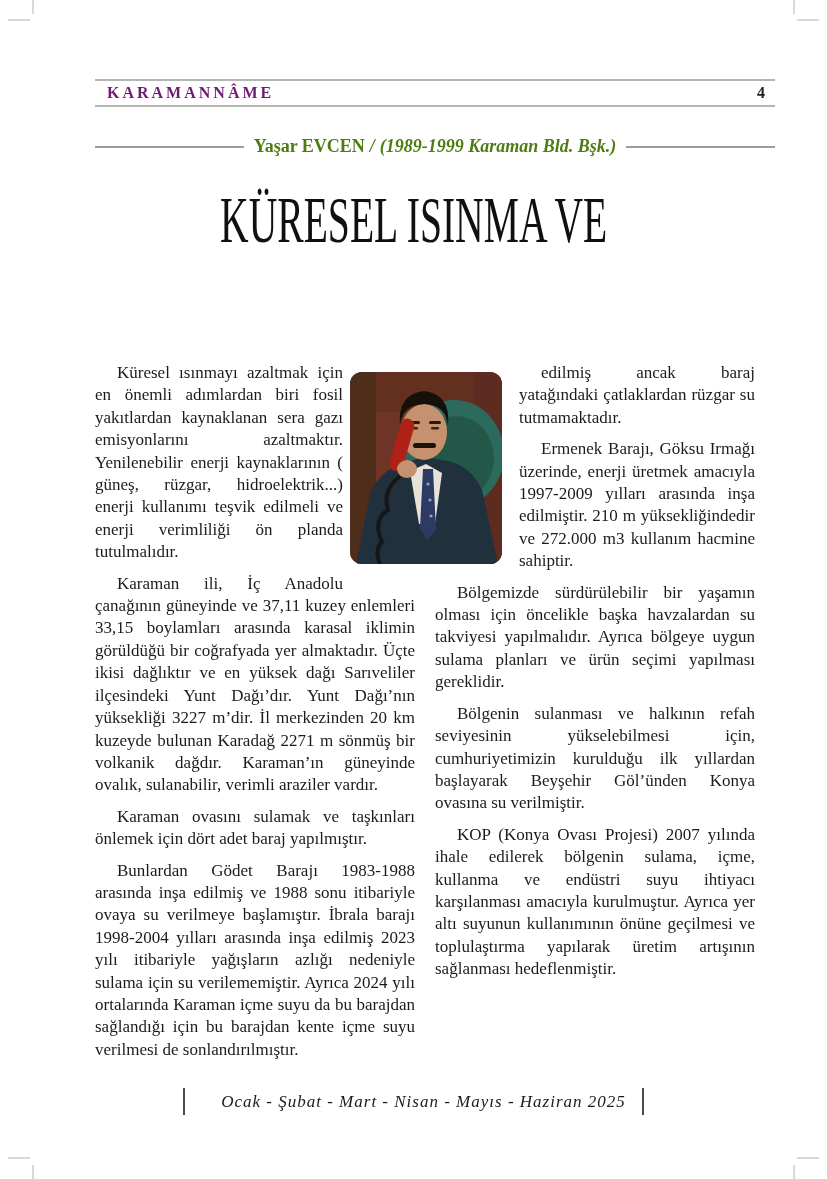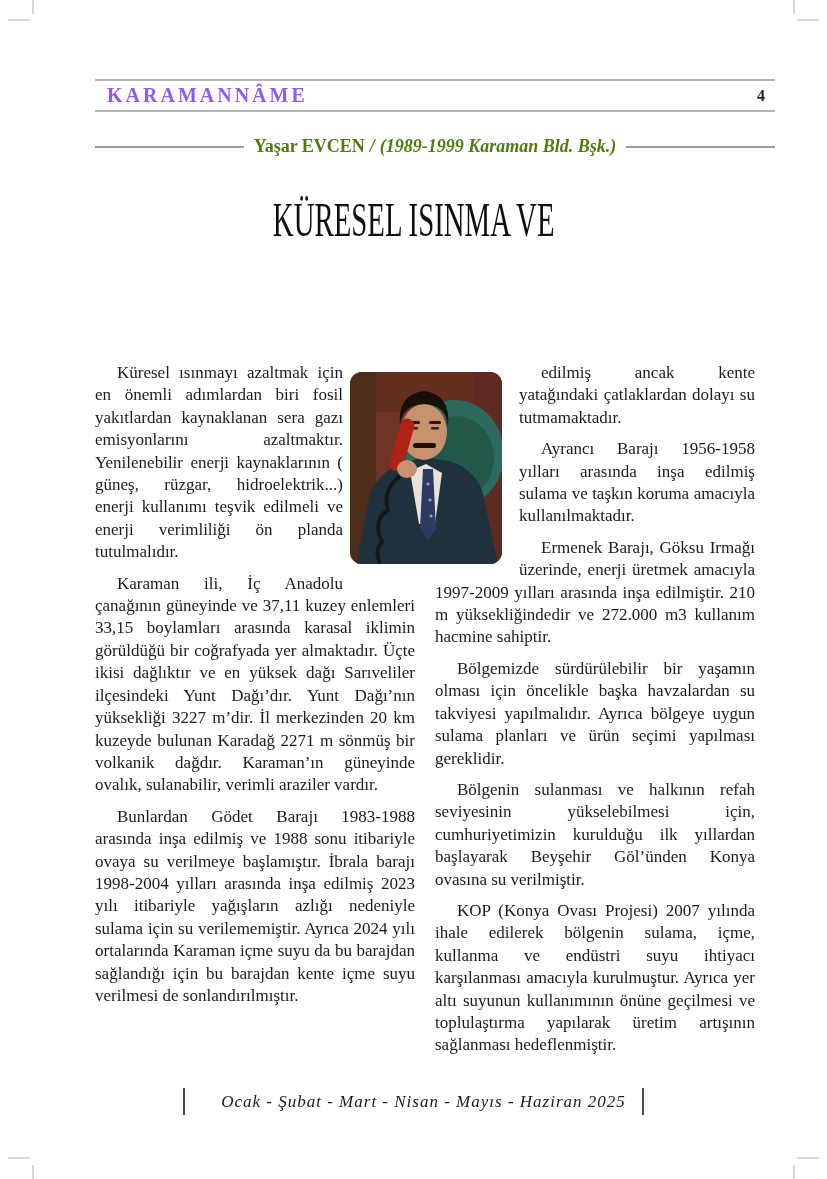--- a/index.html
+++ b/index.html
@@ -11,38 +11,38 @@
   
   .crop{position:absolute;background:#d9d9d9;}
 
   
   .masthead-bar{
     position:absolute;left:95px;top:79px;width:680px;box-sizing:border-box;
     border-top:2px solid #b5b5b5;border-bottom:2px solid #b5b5b5;
     display:flex;justify-content:space-between;align-items:center;
     padding:3px 10px 3px 12px;
   }
-  .masthead-title{font-weight:bold;font-size:20px;letter-spacing:3px;color:#8b5cf6;}
+  .masthead-title{font-weight:bold;font-size:16px;letter-spacing:3px;color:#701a75;}
   .page-number{font-weight:bold;font-size:16px;color:#222;}
 
   
   .byline-row{
     position:absolute;left:95px;top:136px;width:680px;
     display:flex;align-items:center;gap:10px;
   }
   .byline-rule{flex:1;height:0;border-top:2px solid #9c9c9c;}
   .byline-text{font-size:18px;white-space:nowrap;color:#4d7c0f;}
   .byline-author{font-weight:bold;}
   .byline-sep{font-weight:bold;font-style:italic;margin:0 5px;}
   .byline-role{font-weight:bold;font-style:italic;}
 
   
   .article-title{
     position:absolute;left:0;top:186px;width:827px;text-align:center;
-    font-size:48px;line-height:68px;font-weight:400;color:#101010;
+    font-size:66px;line-height:68px;font-weight:400;color:#101010;
   }
   .article-title .tline{display:block;}
   .article-title .squeeze{
     display:inline-block;transform:scaleX(0.60);transform-origin:50% 50%;
     white-space:nowrap;
   }
 
   
   .columns{position:absolute;left:95px;top:362px;width:660px;display:flex;gap:20px;}
   .col{width:320px;font-size:17px;line-height:22.4px;text-align:justify;color:#1b1b1b;}
@@ -89,27 +89,27 @@
 
   <h1 class="article-title" style="margin:0;">
     <span class="tline"><span class="squeeze">KÜRESEL ISINMA VE</span></span>
   </h1>
 
   <main class="columns">
     <section class="col">
       <div class="float-right-spacer"></div>
       <p>Küresel ısınmayı azaltmak için en önemli adımlardan biri fosil yakıtlardan kaynaklanan sera gazı emisyonlarını azaltmaktır. Yenilenebilir enerji kaynaklarının ( güneş, rüzgar, hidroelektrik...) enerji kullanımı teşvik edilmeli ve enerji verimliliği ön planda tutulmalıdır.</p>
       <p>Karaman ili, İç Anadolu çanağının güneyinde ve 37,11 kuzey enlemleri 33,15 boylamları arasında karasal iklimin görüldüğü bir coğrafyada yer almaktadır. Üçte ikisi dağlıktır ve en yüksek dağı Sarıveliler ilçesindeki Yunt Dağı’dır. Yunt Dağı’nın yüksekliği 3227 m’dir. İl merkezinden 20 km kuzeyde bulunan Karadağ 2271 m sönmüş bir volkanik dağdır. Karaman’ın güneyinde ovalık, sulanabilir, verimli araziler vardır.</p>
+      <p>Karaman ovasını sulamak ve taşkınları önlemek için dört adet baraj yapılmıştır.</p>
       <p>Bunlardan Gödet Barajı 1983-1988 arasında inşa edilmiş ve 1988 sonu itibariyle ovaya su verilmeye başlamıştır. İbrala barajı 1998-2004 yılları arasında inşa edilmiş 2023 yılı itibariyle yağışların azlığı nedeniyle sulama için su verilememiştir. Ayrıca 2024 yılı ortalarında Karaman içme suyu da bu barajdan sağlandığı için bu barajdan kente içme suyu verilmesi de sonlandırılmıştır.</p>
 
     </section>
     <section class="col">
       <div class="float-left-spacer"></div>
-      <p>edilmiş ancak kente yatağındaki çatlaklardan dolayı su tutmamaktadır.</p>
-      <p>Ayrancı Barajı 1956-1958 yılları arasında inşa edilmiş sulama ve taşkın koruma amacıyla kullanılmaktadır.</p>
+      <p>edilmiş ancak baraj yatağındaki çatlaklardan rüzgar su tutmamaktadır.</p>
       <p>Ermenek Barajı, Göksu Irmağı üzerinde, enerji üretmek amacıyla 1997-2009 yılları arasında inşa edilmiştir. 210 m yüksekliğindedir ve 272.000 m3 kullanım hacmine sahiptir.</p>
       <p>Bölgemizde sürdürülebilir bir yaşamın olması için öncelikle başka havzalardan su takviyesi yapılmalıdır. Ayrıca bölgeye uygun sulama planları ve ürün seçimi yapılması gereklidir.</p>
       <p>Bölgenin sulanması ve halkının refah seviyesinin yükselebilmesi için, cumhuriyetimizin kurulduğu ilk yıllardan başlayarak Beyşehir Göl’ünden Konya ovasına su verilmiştir.</p>
       <p>KOP (Konya Ovası Projesi) 2007 yılında ihale edilerek bölgenin sulama, içme, kullanma ve endüstri suyu ihtiyacı karşılanması amacıyla kurulmuştur. Ayrıca yer altı suyunun kullanımının önüne geçilmesi ve toplulaştırma yapılarak üretim artışının sağlanması hedeflenmiştir.</p>
 
     </section>
   </main>
 
   <figure class="photo">
     <svg viewBox="0 0 152 192" width="152" height="192" role="img">

